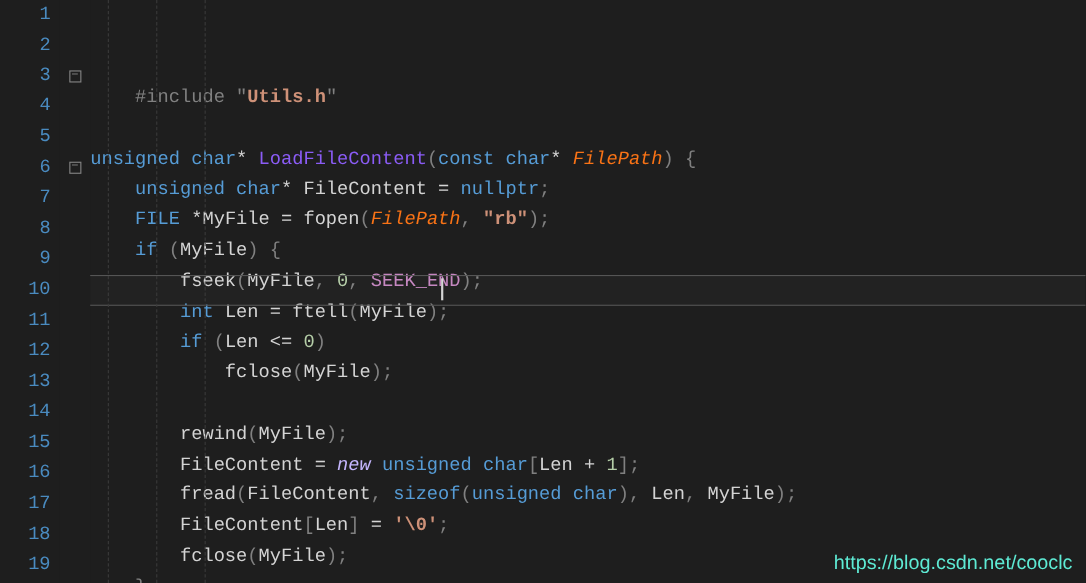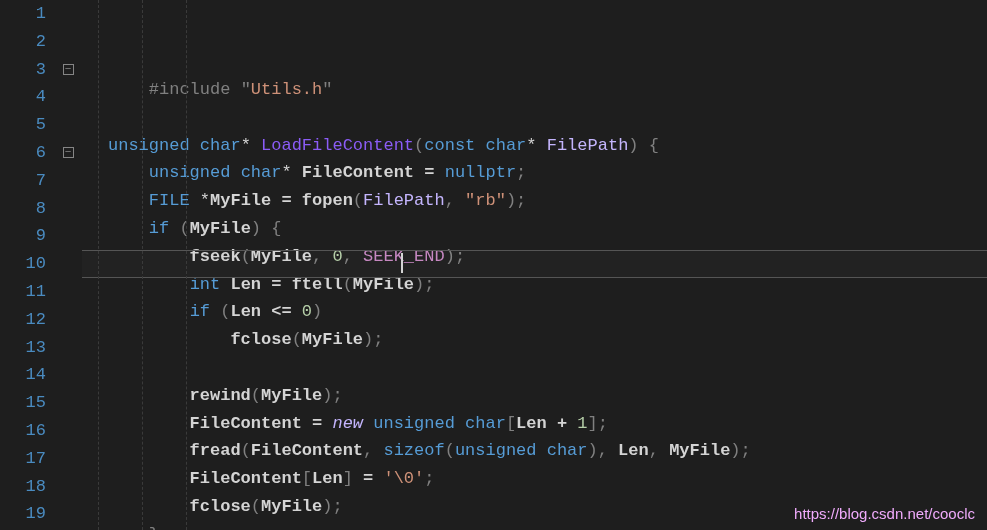--- a/index.html
+++ b/index.html
@@ -35,21 +35,20 @@
   .code-area {
     flex: 1;
     background: #1e1e1e;
     position: relative;
     white-space: pre;
   }
   .line {
     height: 27.8px;
     line-height: 27.8px;
     display: flex;
-    margin-left: 26px;
   }
   .line-num { height: 27.8px; line-height: 27.8px; }
   .fold-cell {
     height: 27.8px;
     line-height: 27.8px;
     text-align: center;
     display: flex;
     align-items: center;
     justify-content: center;
   }
@@ -85,33 +84,33 @@
     width: 0;
     height: 20px;
     border-left: 2px solid #d4d4d4;
     top: 253px;
     left: 319px;
   }
   .watermark {
     position: absolute;
     right: 12px;
     bottom: 8px;
-    color: #f0abfc;
-    font-size: 15px;
+    color: #5eead4;
+    font-size: 18px;
     font-family: Arial, sans-serif;
   }
   .kw { color: #569cd6; }
-  .str { color: #ce9178; }
+  .str { color: #ce9178; font-weight: bold; }
   .fn { color: #8b5cf6; }
   .ptr { color: #d4d4d4; }
-  .param { color: #c4b5fd; }
+  .param { color: #f97316; font-style: italic; }
   .dim { color: #808080; }
   .num { color: #b5cea8; }
   .const-m { color: #c586c0; text-align: center; }
-  .txt { color: #d4d4d4; font-weight: bold; }
+  .txt { color: #d4d4d4; }
   .pp { color: #808080; }
   .newkw { color: #c4b5fd; font-style: italic; }
 </style>
 </head>
 <body>
 
 <div class="editor">
   <div class="gutter" id="gutter">
       <div class="line-num">1</div>
       <div class="line-num">2</div>

